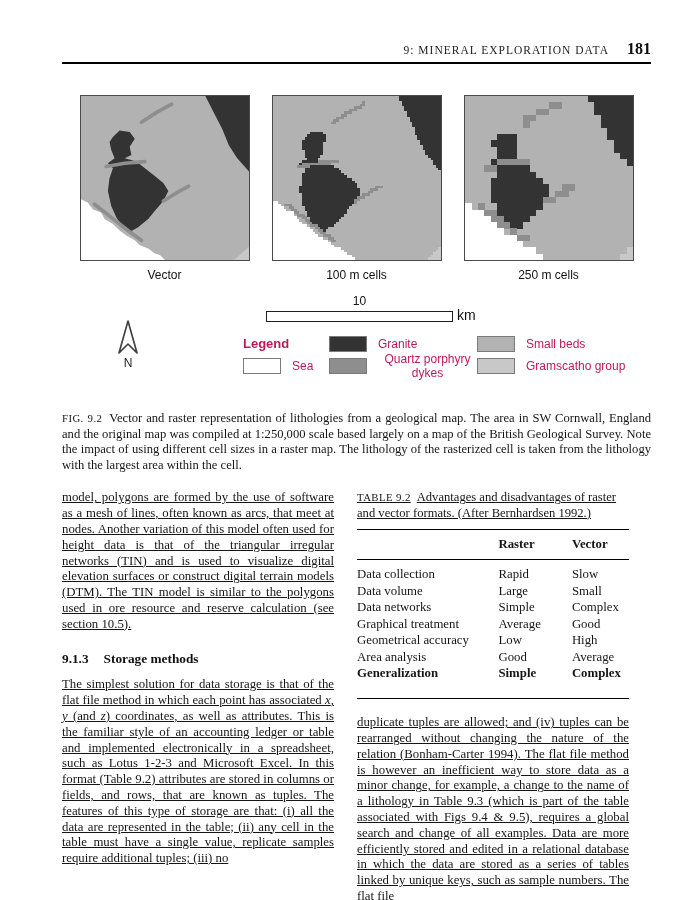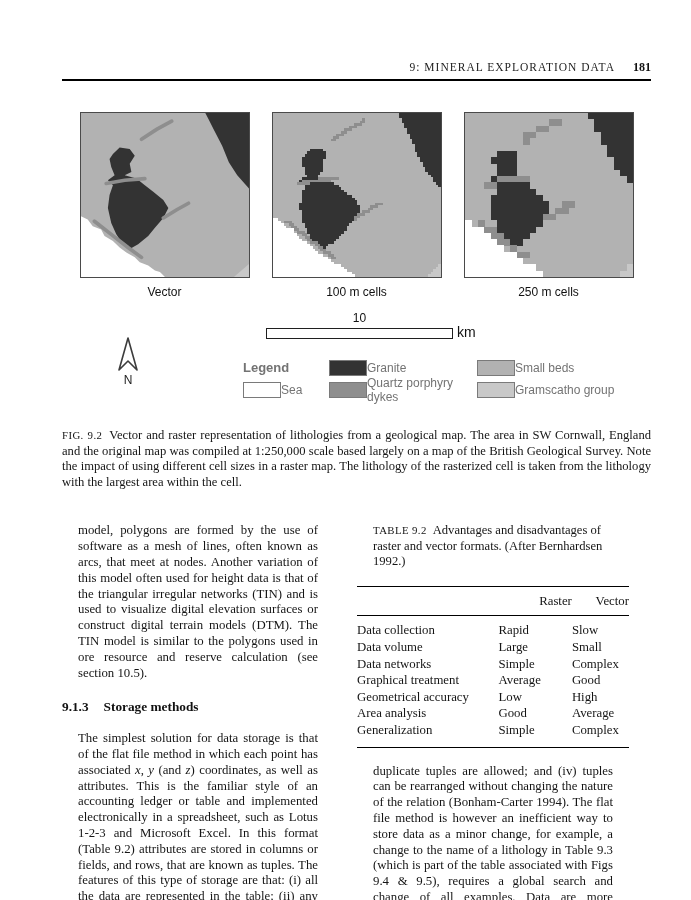--- a/index.html
+++ b/index.html
@@ -2,64 +2,64 @@
 <html><head>
 <meta charset="utf-8">
 <style>
   html,body{margin:0;padding:0;background:#ffffff;}
   body{width:691px;height:900px;overflow:hidden;font-family:"Liberation Serif",serif;color:#1c1c1c;}
   .page{box-sizing:border-box;width:691px;height:900px;padding:40px 40px 0 62px;}
 
   
   .page-header{display:flex;justify-content:flex-end;align-items:baseline;}
   .running-title{font-size:11.5px;letter-spacing:1px;color:#222;}
-  .page-number{font-size:12px;font-weight:bold;margin-left:18px;color:#111;margin-top:20px;}
+  .page-number{font-size:16px;font-weight:bold;margin-left:18px;color:#111;}
   .header-rule{border:none;border-top:2px solid #000;margin-top:4px;height:0;}
 
   
   .maps-row{margin-top:31px;display:flex;justify-content:center;gap:22px;}
   .map-figure{margin:0;width:170px;}
   .map-canvas{width:170px;height:166px;border:1px solid #4a4a4a;box-sizing:border-box;background:#b2b2b2;}
   .map-canvas svg{display:block;width:100%;height:100%;}
   .map-label{font-family:"Liberation Sans",sans-serif;font-size:12px;text-align:center;margin-top:7px;color:#111;}
 
   
   .fig-annotations{position:relative;height:107px;margin-top:12px;font-family:"Liberation Sans",sans-serif;}
   .north-wrap{position:absolute;left:50px;top:24px;width:32px;text-align:center;}
   .north-label{font-size:12px;margin-top:-8px;color:#222;}
   .scalebar-wrap{position:absolute;left:204px;top:0;}
   .scalebar-num{width:187px;text-align:center;font-size:12px;margin-bottom:1px;color:#111;}
   .scalebar-row{display:flex;align-items:flex-end;gap:4px;}
   .scalebar-bar{width:187px;height:11px;background:#fff;border:1.5px solid #1f1f1f;box-sizing:border-box;}
   .scalebar-unit{font-size:14px;line-height:13px;color:#111;}
-  .legend-wrap{position:absolute;left:181px;top:46px;display:grid;grid-template-columns:86px 148px auto;grid-auto-rows:21px;row-gap:1px;align-items:center;font-size:12px;color:#737373;}
+  .legend-wrap{position:absolute;left:181px;top:39px;display:grid;grid-template-columns:86px 148px auto;grid-auto-rows:21px;row-gap:1px;align-items:center;font-size:12px;color:#be185d;}
   .legend-title{font-weight:bold;font-size:13px;}
-  .legend-item{display:flex;align-items:center;gap:0;}
+  .legend-item{display:flex;align-items:center;gap:11px;text-align:center;}
   .swatch{width:38px;height:16px;border:1px solid #7a7a7a;box-sizing:border-box;flex:none;}
 
   
   .fig-caption{margin:10px 0 0;font-size:12.6px;line-height:15.6px;text-align:justify;color:#151515;font-family:Liberation Serif, serif;}
   .fig-label{font-size:10.8px;letter-spacing:0.4px;margin-right:7px;}
 
   
   .columns{display:flex;gap:23px;margin-top:17px;}
   .col{width:272px;font-size:12.8px;line-height:15.8px;text-align:justify;color:#151515;}
-  .col p{margin:16px;}
+  .col p{margin:0;text-decoration:underline;}
   .it{font-style:italic;}
   .section-heading{font-size:13.3px;margin:18px 0 11px;color:#111;}
   .heading-num{margin-right:15px;}
 
   
   .table-caption{margin:0;font-size:12.6px;line-height:15.4px;text-align:left;}
   .tbl-label{font-size:10.8px;letter-spacing:0.4px;margin-right:6px;}
   table.data{width:100%;border-collapse:collapse;margin-top:8px;border-top:1.5px solid #000;border-bottom:1.5px solid #000;font-size:12.8px;}
-  table.data th{text-align:right;font-weight:normal;padding:7px 0 6px;border-bottom:1.2px solid #000;}
+  table.data th{text-align:left;font-weight:bold;padding:7px 0 6px;border-bottom:1.2px solid #000;}
   table.data td{padding:0.4px 0;}
   table.data tbody tr:first-child td{padding-top:7px;}
-  table.data tbody tr:last-child td{padding-bottom:8px;}
+  table.data tbody tr:last-child td{padding-bottom:16px;font-weight:bold;}
   .c0{width:52%;} .c1{width:27%;} .c2{width:21%;}
   .right-para{margin-top:16px !important;}
 </style>
 </head>
 <body>
 
 <div class="page">
 
   <header class="page-header">
     <span class="running-title">9: MINERAL EXPLORATION DATA</span>

